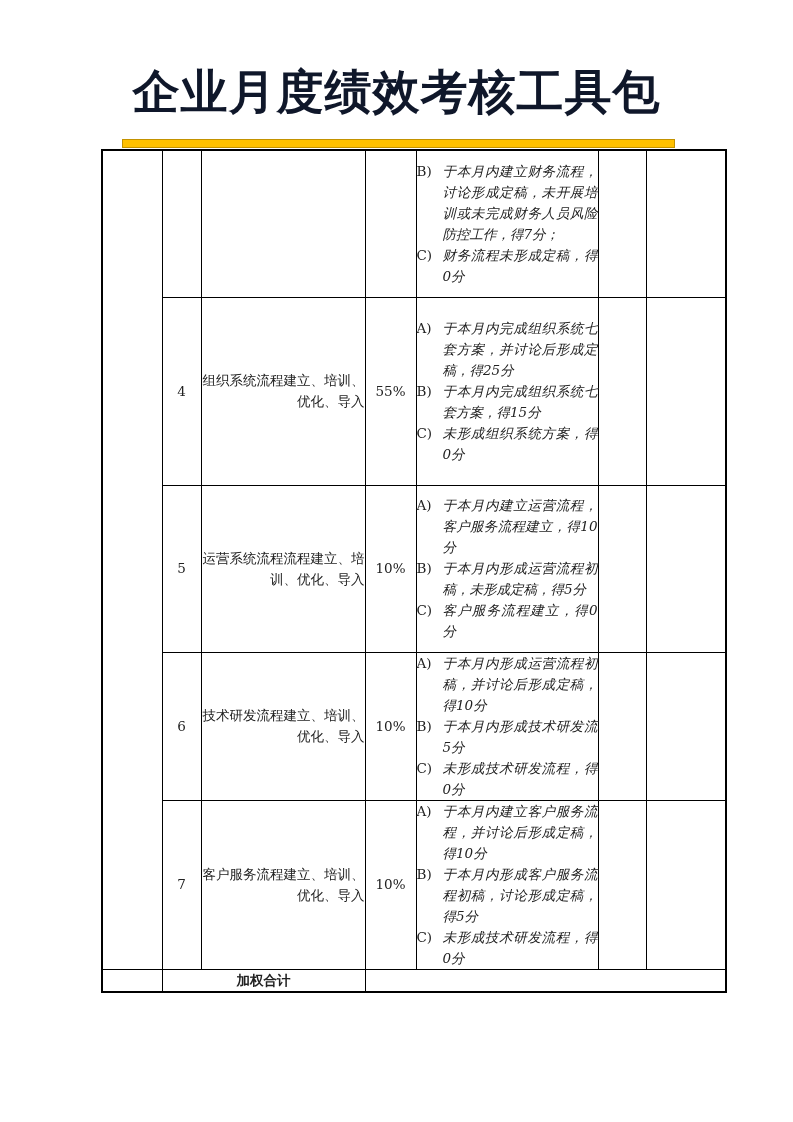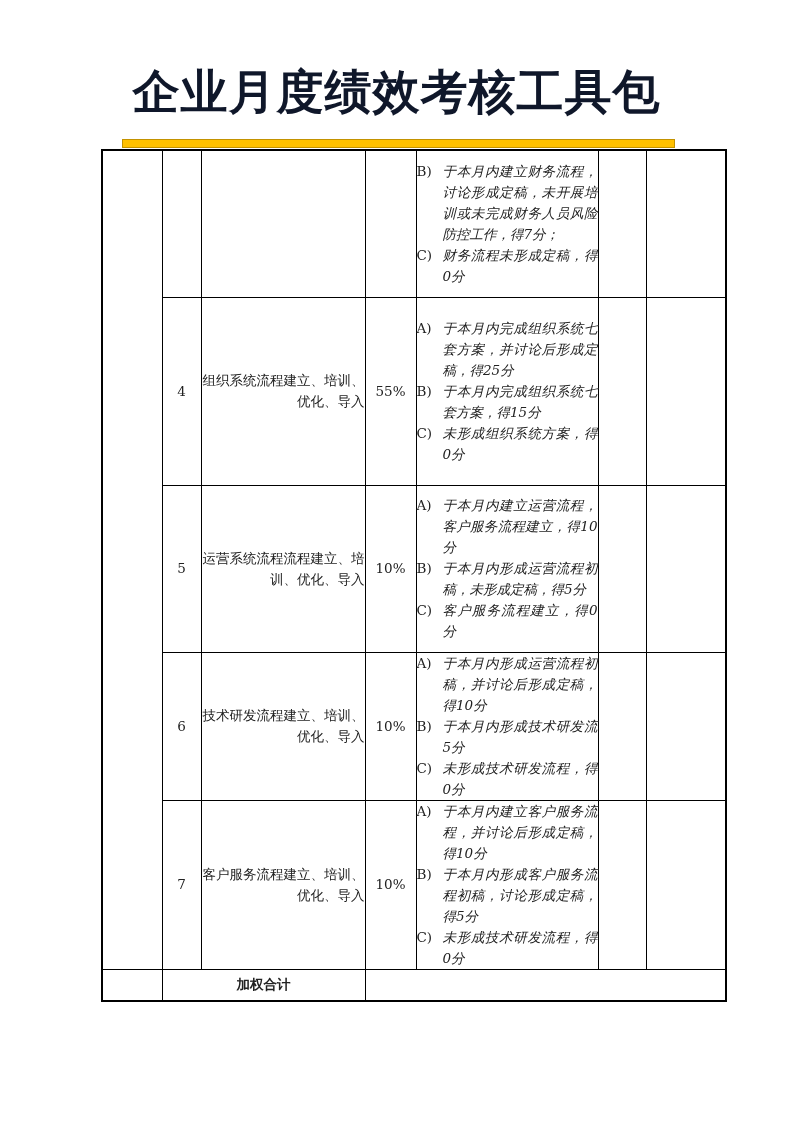--- a/index.html
+++ b/index.html
@@ -141,19 +141,19 @@
           </div>
         <div class="opt">
             <span class="lbl">C)</span>
             <span class="txt">未形成技术研发流程，得0分</span>
           </div>
       </td>
       <td></td>
       <td></td>
     </tr>
 
-    <tr style="height:32px">
+    <tr style="height:23px">
       <td></td>
       <td colspan="2" class="total">加权合计</td>
       <td colspan="4"></td>
     </tr>
   </tbody>
 </table>
 
 </body></html>

